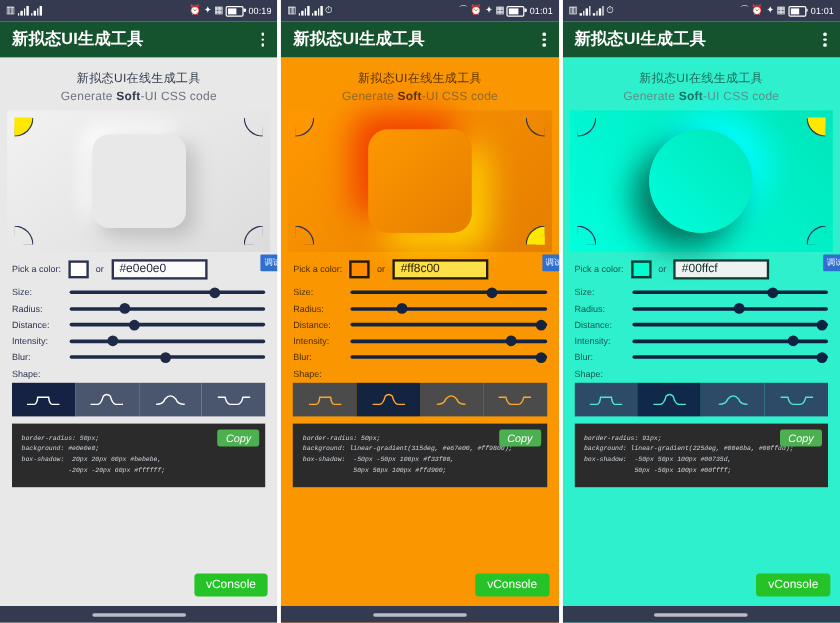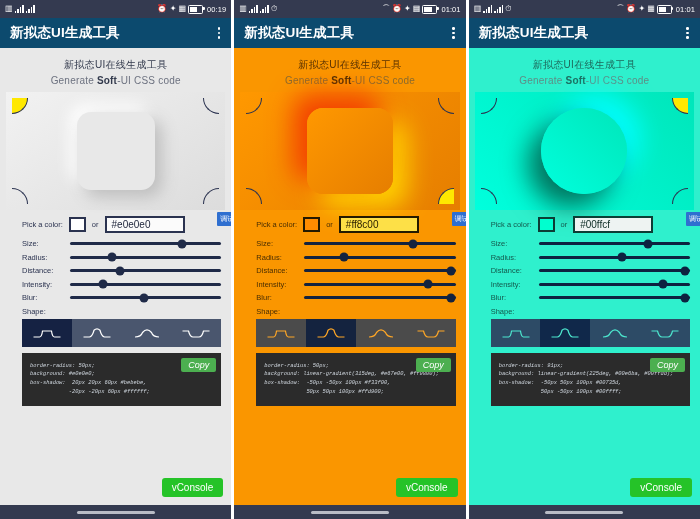--- a/index.html
+++ b/index.html
@@ -18,21 +18,21 @@
   .sb-batt::after{content:"";position:absolute;right:-2.5px;top:1.5px;width:1.5px;height:3px;background:#fff;border-radius:0 1px 1px 0;}
   .sb-batt i{position:absolute;left:1px;top:1px;bottom:1px;width:55%;background:#fff;display:block;}
   .sigbar{display:inline-flex;align-items:flex-end;gap:1px;height:8px;}
   .sigbar b{display:block;width:1.5px;background:#fff;}
   .sigbar b:nth-child(1){height:2px;}
   .sigbar b:nth-child(2){height:4px;}
   .sigbar b:nth-child(3){height:6px;}
   .sigbar b:nth-child(4){height:8px;}
 
   
-  .titlebar{height:30px;flex:0 0 30px;background:#0c4a6e;display:flex;align-items:center;
+  .titlebar{height:30px;flex:0 0 30px;background:#14532d;display:flex;align-items:center;
             justify-content:space-between;padding:0 8px 0 10px;box-sizing:border-box;}
   .apptitle{color:#ffffff;font-size:13.5px;font-weight:bold;letter-spacing:.2px;}
   .kebab{display:flex;flex-direction:column;gap:2px;padding:3px 3px;cursor:pointer;}
   .kebab span{display:block;width:2.5px;height:2.5px;border-radius:50%;background:#ffffff;}
 
   
   .page{flex:1 1 auto;position:relative;display:flex;flex-direction:column;background:#e8e8e8;}
   .page.theme-light{background:#e8e8e8;}
   .page.theme-orange{background:#fa9600;}
   .page.theme-teal{background:#2ff0cd;}
@@ -70,21 +70,21 @@
   .shape-demo{position:absolute;left:50%;top:50%;transform:translate(-50%,-50%);
               width:78px;height:78px;}
   .p1 .shape-demo{border-radius:14px;background:#e8e8e8;
     box-shadow:7px 7px 16px #bebebe,-7px -7px 16px #ffffff;}
   .p2 .shape-demo{width:86px;height:86px;border-radius:16px;background:linear-gradient(315deg,#e67e00,#ff9800);
     box-shadow:-13px -13px 26px #f33f00,13px 13px 26px #ffd900;}
   .p3 .shape-demo{width:86px;height:86px;border-radius:50%;background:linear-gradient(225deg,#00e6ba,#00ffdd);
     box-shadow:-13px 13px 26px #00735d,13px -13px 26px #00ffff;}
 
   
-  .controls{padding:6px 10px 0;position:relative;margin-left:12px;}
+  .controls{padding:6px 10px 0;position:relative;}
   .row-color{display:flex;align-items:center;gap:6px;margin-bottom:6px;}
   .lbl{font-size:7.5px;color:#2b3350;white-space:nowrap;}
   .theme-orange .lbl{color:#4a2e00;}
   .theme-teal .lbl{color:#13584c;}
   .swatch{width:17px;height:15px;border:2px solid #2b3350;box-sizing:border-box;background:#ffffff;cursor:pointer;}
   .p2 .swatch{border-color:#231a00;background:#ff8c00;}
   .p3 .swatch{border-color:#0c3d35;background:#00ffcf;}
   .hexbox{flex:0 0 auto;width:80px;height:17px;border:2px solid #2b3350;box-sizing:border-box;
           background:#fbfbfb;font-size:10px;color:#1b2238;display:flex;align-items:center;
           padding-left:5px;font-family:"Liberation Sans",sans-serif;cursor:text;}

